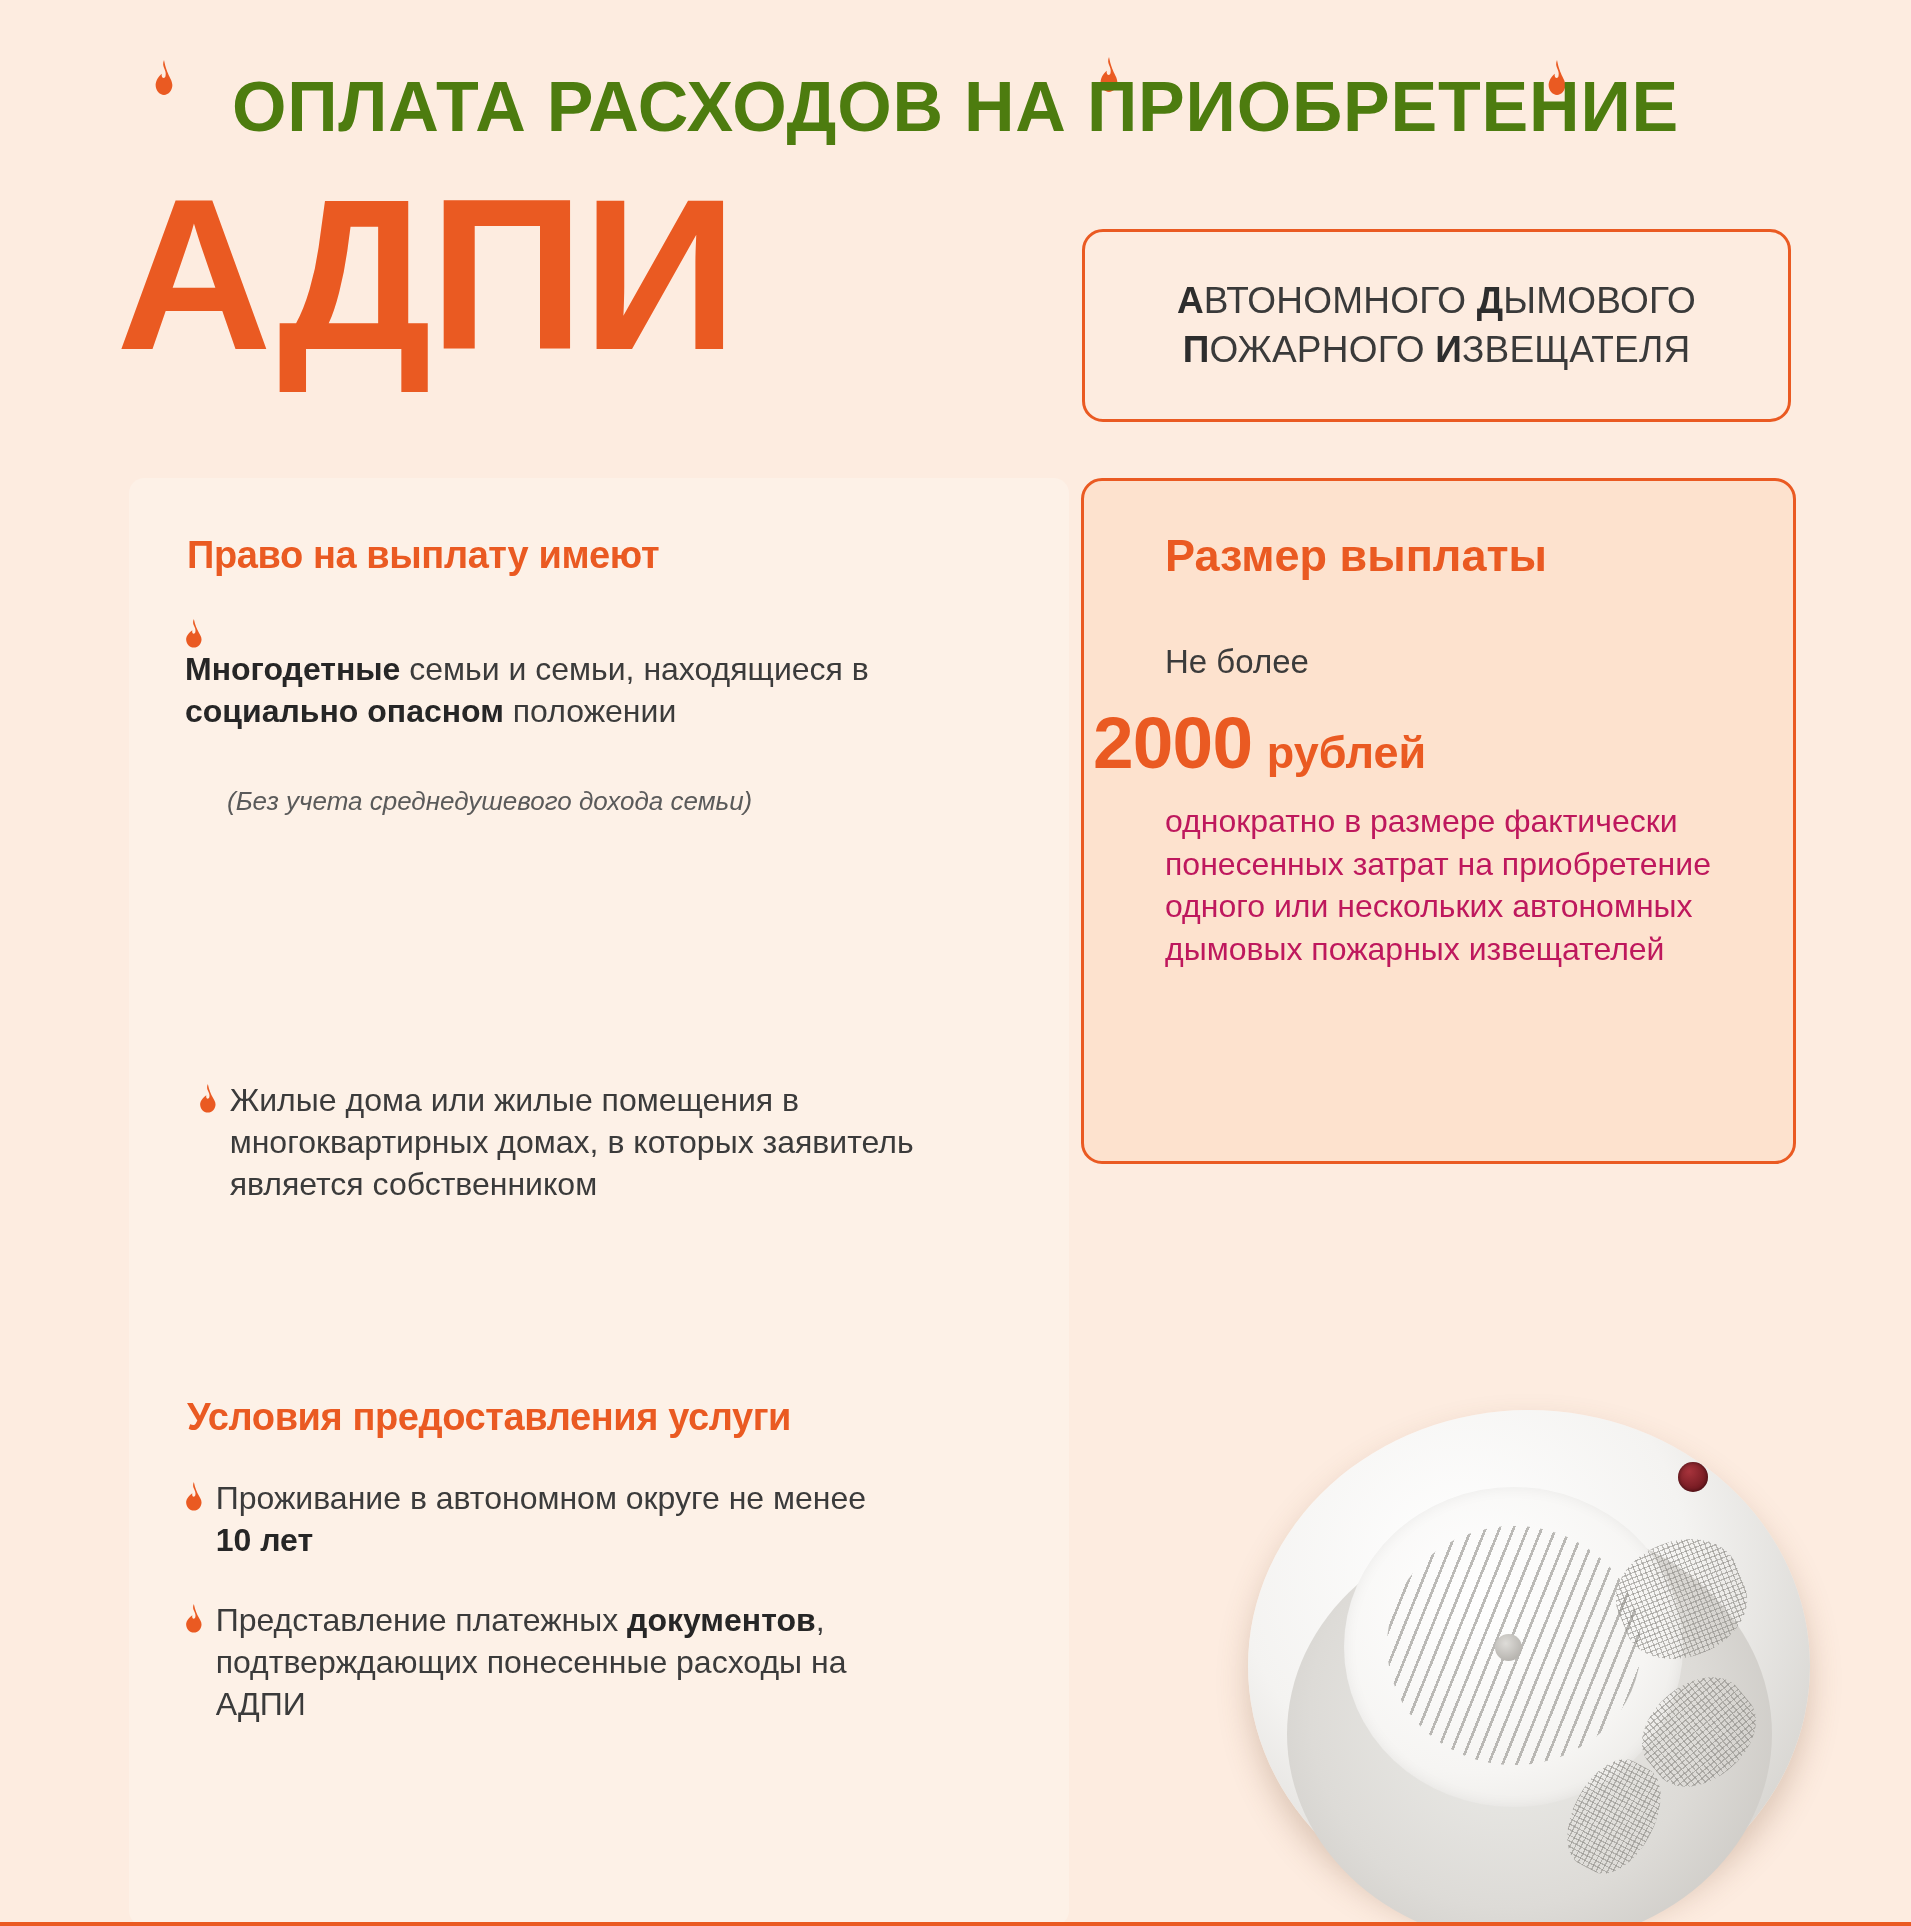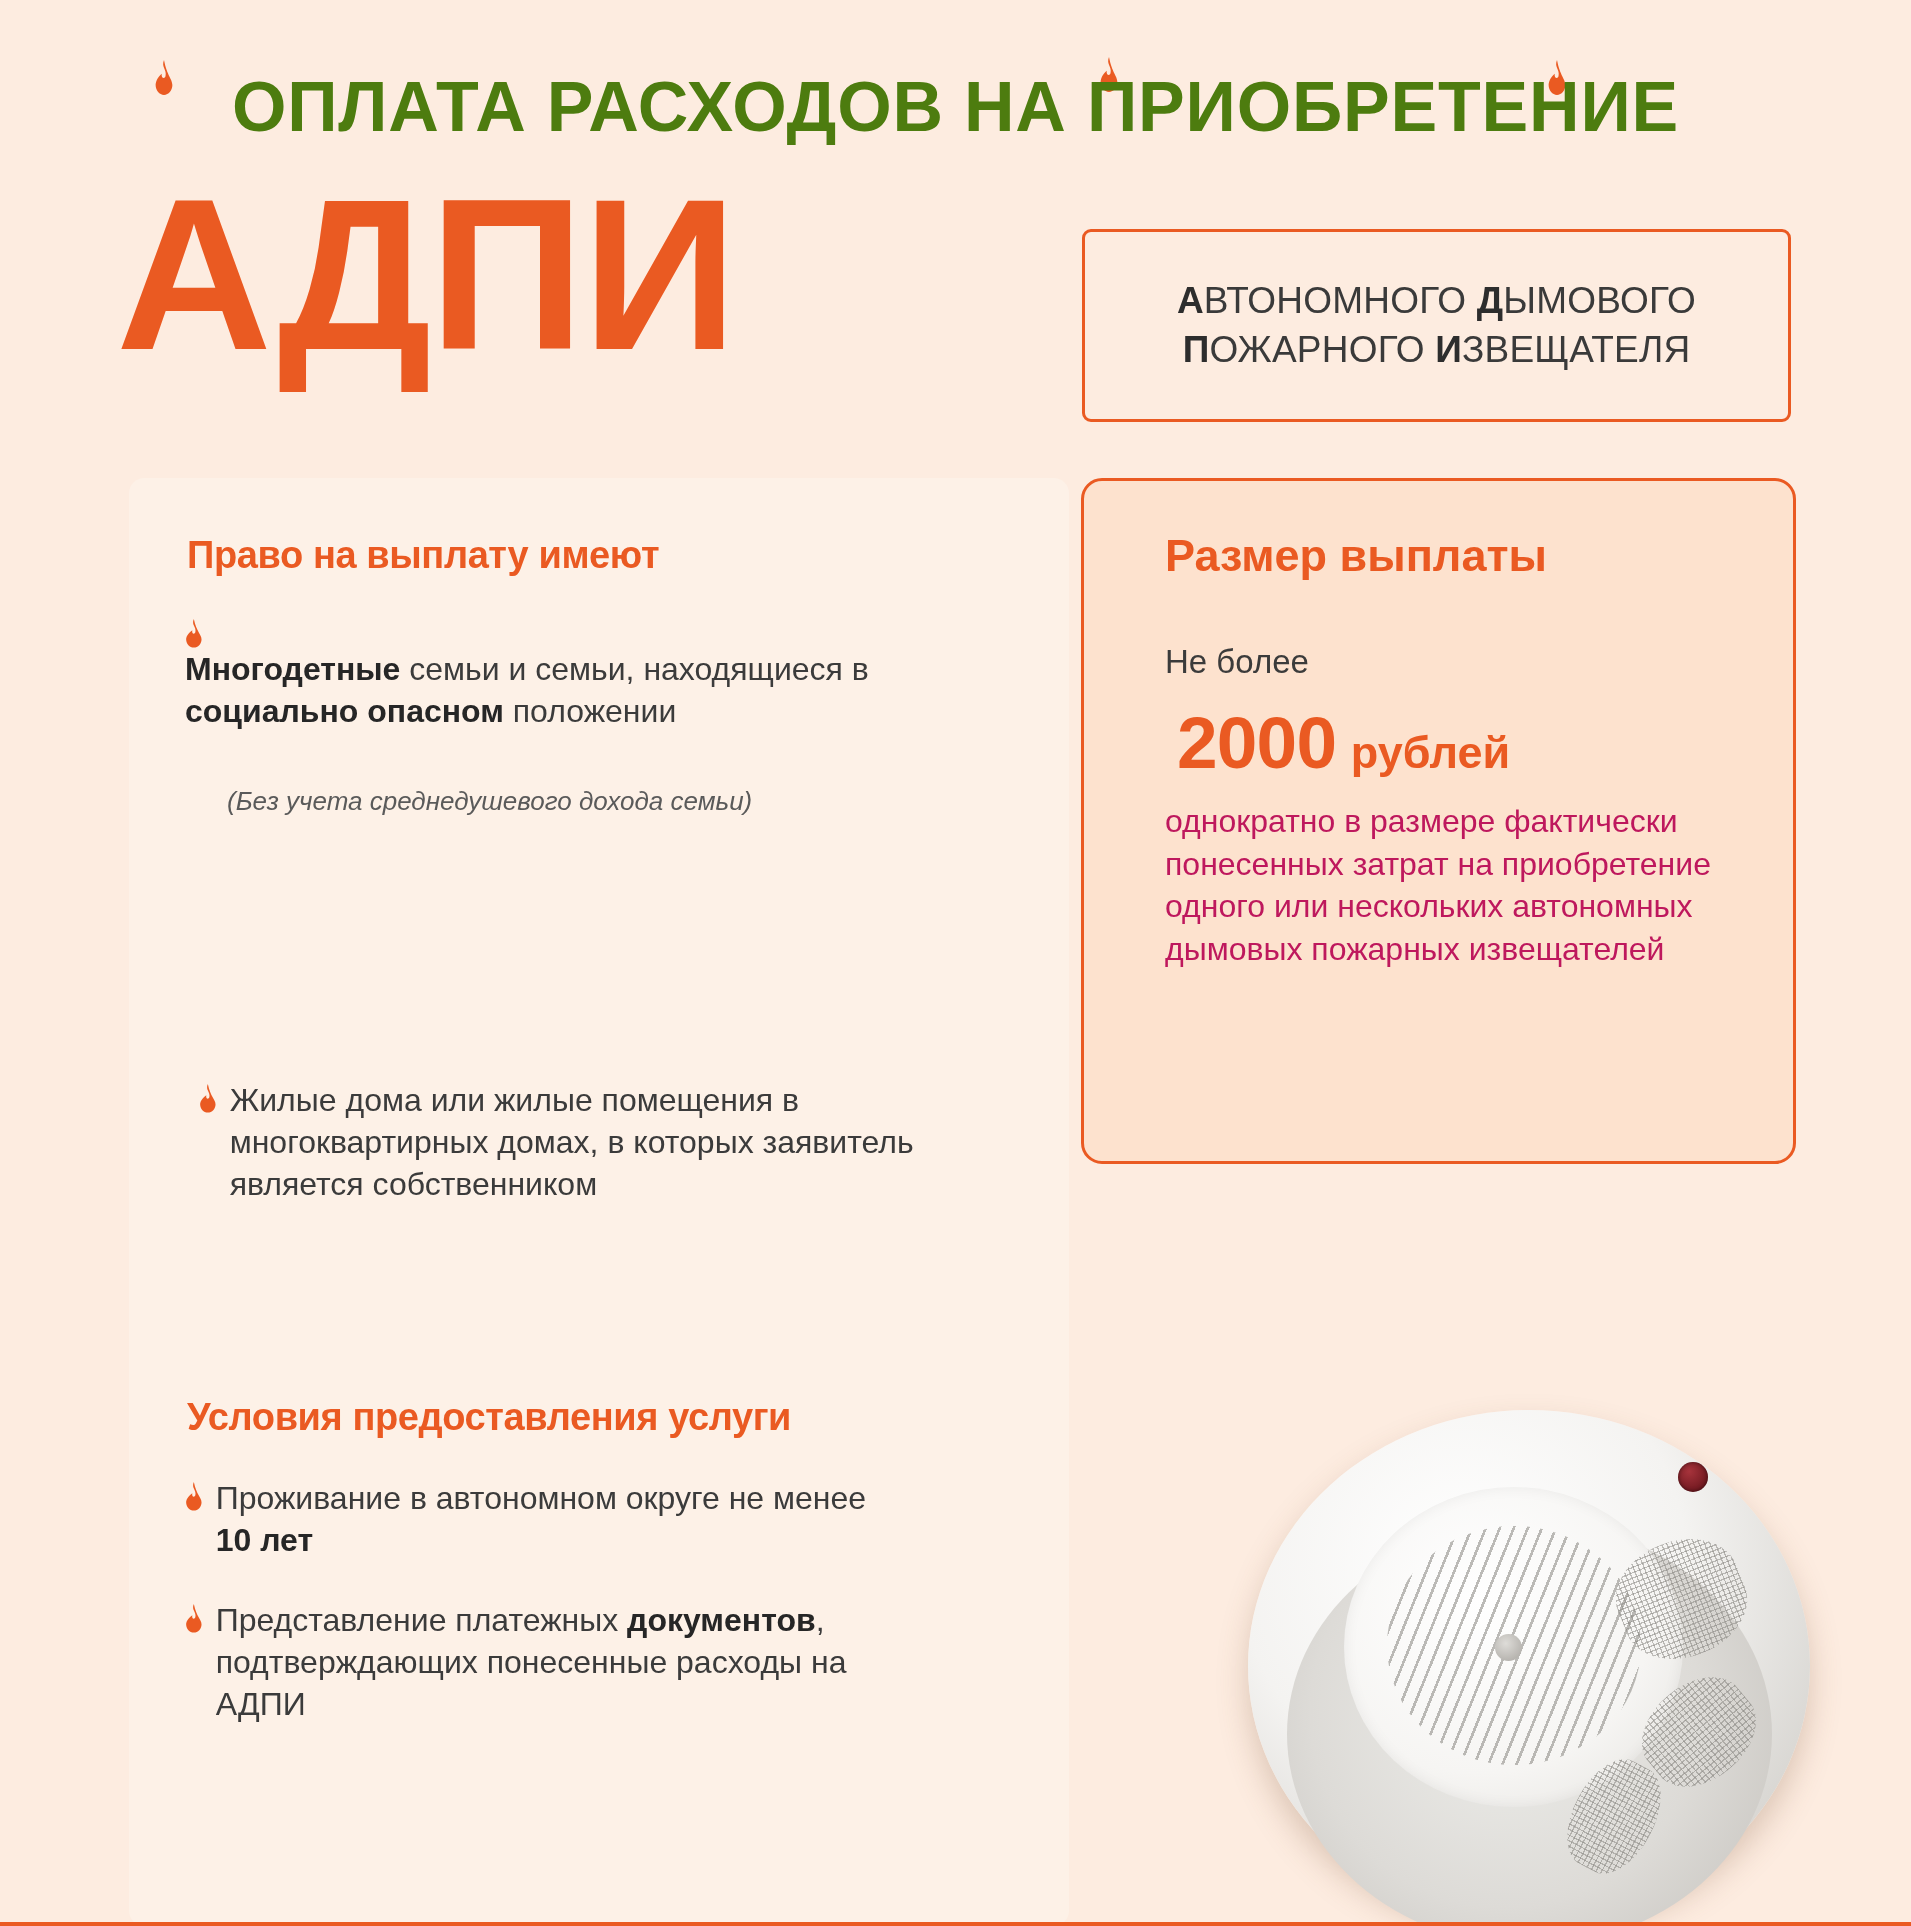--- a/index.html
+++ b/index.html
@@ -55,21 +55,21 @@
     letter-spacing: -2.3px;
   }
 
   .acronym-box {
     position: absolute;
     left: 1082px;
     top: 229px;
     width: 709px;
     height: 193px;
     border: 3.5px solid #ea5a22;
-    border-radius: 9px;
+    border-radius: 21px;
     box-sizing: border-box;
     display: flex;
     align-items: center;
     justify-content: center;
     padding: 0 27px;
   }
   .acronym-box-text {
     font-size: 37px;
     line-height: 1.3;
     color: #3a3a3a;
@@ -158,21 +158,21 @@
   }
   .pay-sub {
     position: absolute;
     left: 1165px;
     top: 643px;
     font-size: 33px;
     color: #3b3b3b;
   }
   .pay-amount {
     position: absolute;
-    left: 1177px;
+    left: 1093px;
     top: 701px;
     display: flex;
     align-items: baseline;
   }
   .pay-amount .num {
     font-size: 73px;
     font-weight: bold;
     color: #ea5a22;
     letter-spacing: -0.8px;
   }

